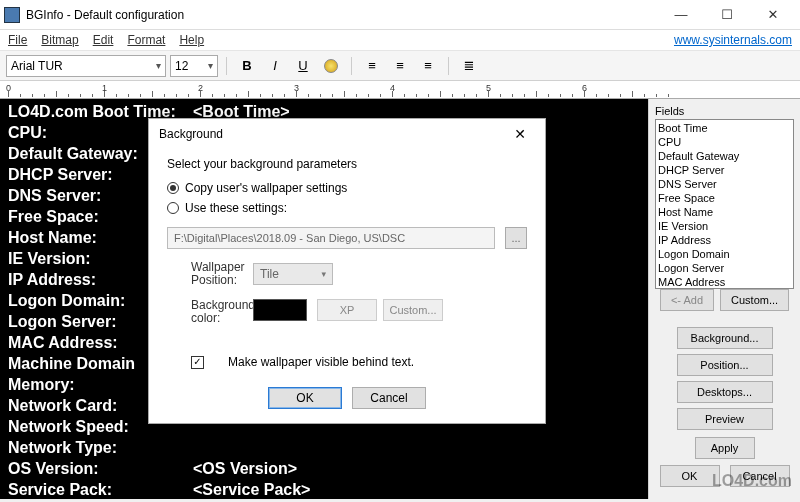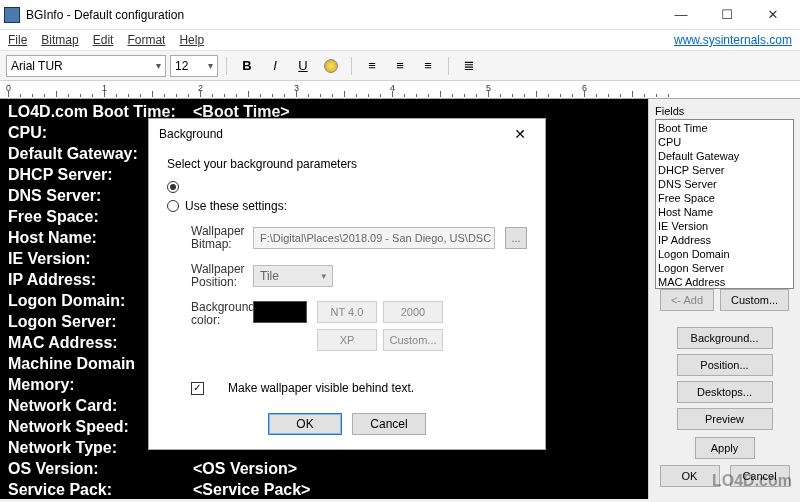--- a/index.html
+++ b/index.html
@@ -229,49 +229,45 @@
 <div class="dialog">
   <div class="dlg-title">
     <span class="t">Background</span>
     <span class="dlg-close">✕</span>
   </div>
   <div class="dlg-body">
     <div class="prompt">Select your background parameters</div>
 
     <div class="radio-row">
       <span class="radio checked"></span>
+      <span>Copy user's wallpaper settings</span>
     </div>
     <div class="radio-row">
       <span class="radio"></span>
       <span>Use these settings:</span>
     </div>
 
     <div class="form-row">
-      <div class="form-label">Wallpaper Bitmap:</div>
       <div class="form-input">F:\Digital\Places\2018.09 - San Diego, US\DSC</div>
       <div class="browse-btn">...</div>
     </div>
 
     <div class="form-row">
       <div class="form-label">Wallpaper Position:</div>
       <div class="combo">
           <span>Tile</span>
         </div>
       <div style="flex:1"></div>
     </div>
 
     <div class="form-row" style="align-items:flex-start">
       <div class="form-label">Background color:</div>
       <div class="color-swatch"></div>
       <div style="display:flex;flex-direction:column;gap:6px">
         <div style="display:flex;gap:6px">
-          <div class="preset-btn">NT 4.0</div>
-          <div class="preset-btn">2000</div>
-        </div>
-        <div style="display:flex;gap:6px">
           <div class="preset-btn">XP</div>
           <div class="preset-btn">Custom...</div>
         </div>
       </div>
     </div>
 
     <div class="check-row">
       <span class="checkbox checked"></span>
       <span>Make wallpaper visible behind text.</span>
     </div>

